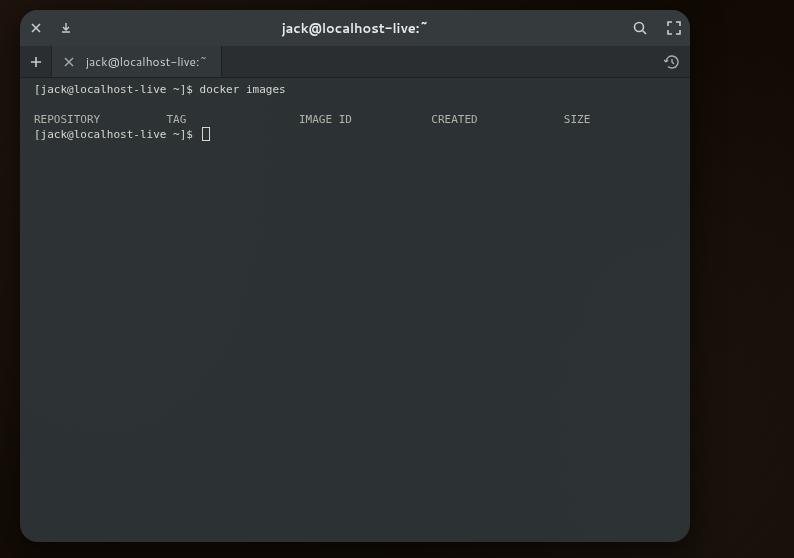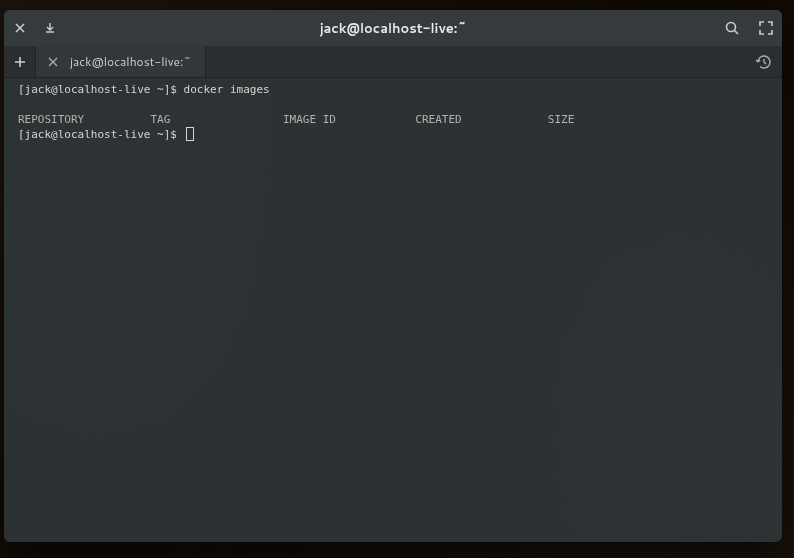--- a/index.html
+++ b/index.html
@@ -20,26 +20,26 @@
     .desktop-bg::before {
       content: "";
       position: absolute;
       inset: 0;
       background:
         radial-gradient(ellipse 200px 300px at 150px 300px, rgba(180,140,90,0.15), transparent),
         radial-gradient(ellipse 250px 350px at 650px 350px, rgba(180,140,90,0.12), transparent);
     }
     .terminal-window {
       position: absolute;
-      left: 4px;
+      left: 20px;
       top: 10px;
-      width: 778px;
+      width: 670px;
       height: 532px;
       background: rgba(46, 52, 54, 0.96);
-      border-radius: 6px;
+      border-radius: 18px;
       box-shadow: 0 8px 32px rgba(0,0,0,0.6);
       display: flex;
       flex-direction: column;
       overflow: hidden;
     }
     .titlebar {
       height: 36px;
       background: #353a3c;
       display: flex;
       align-items: center;

